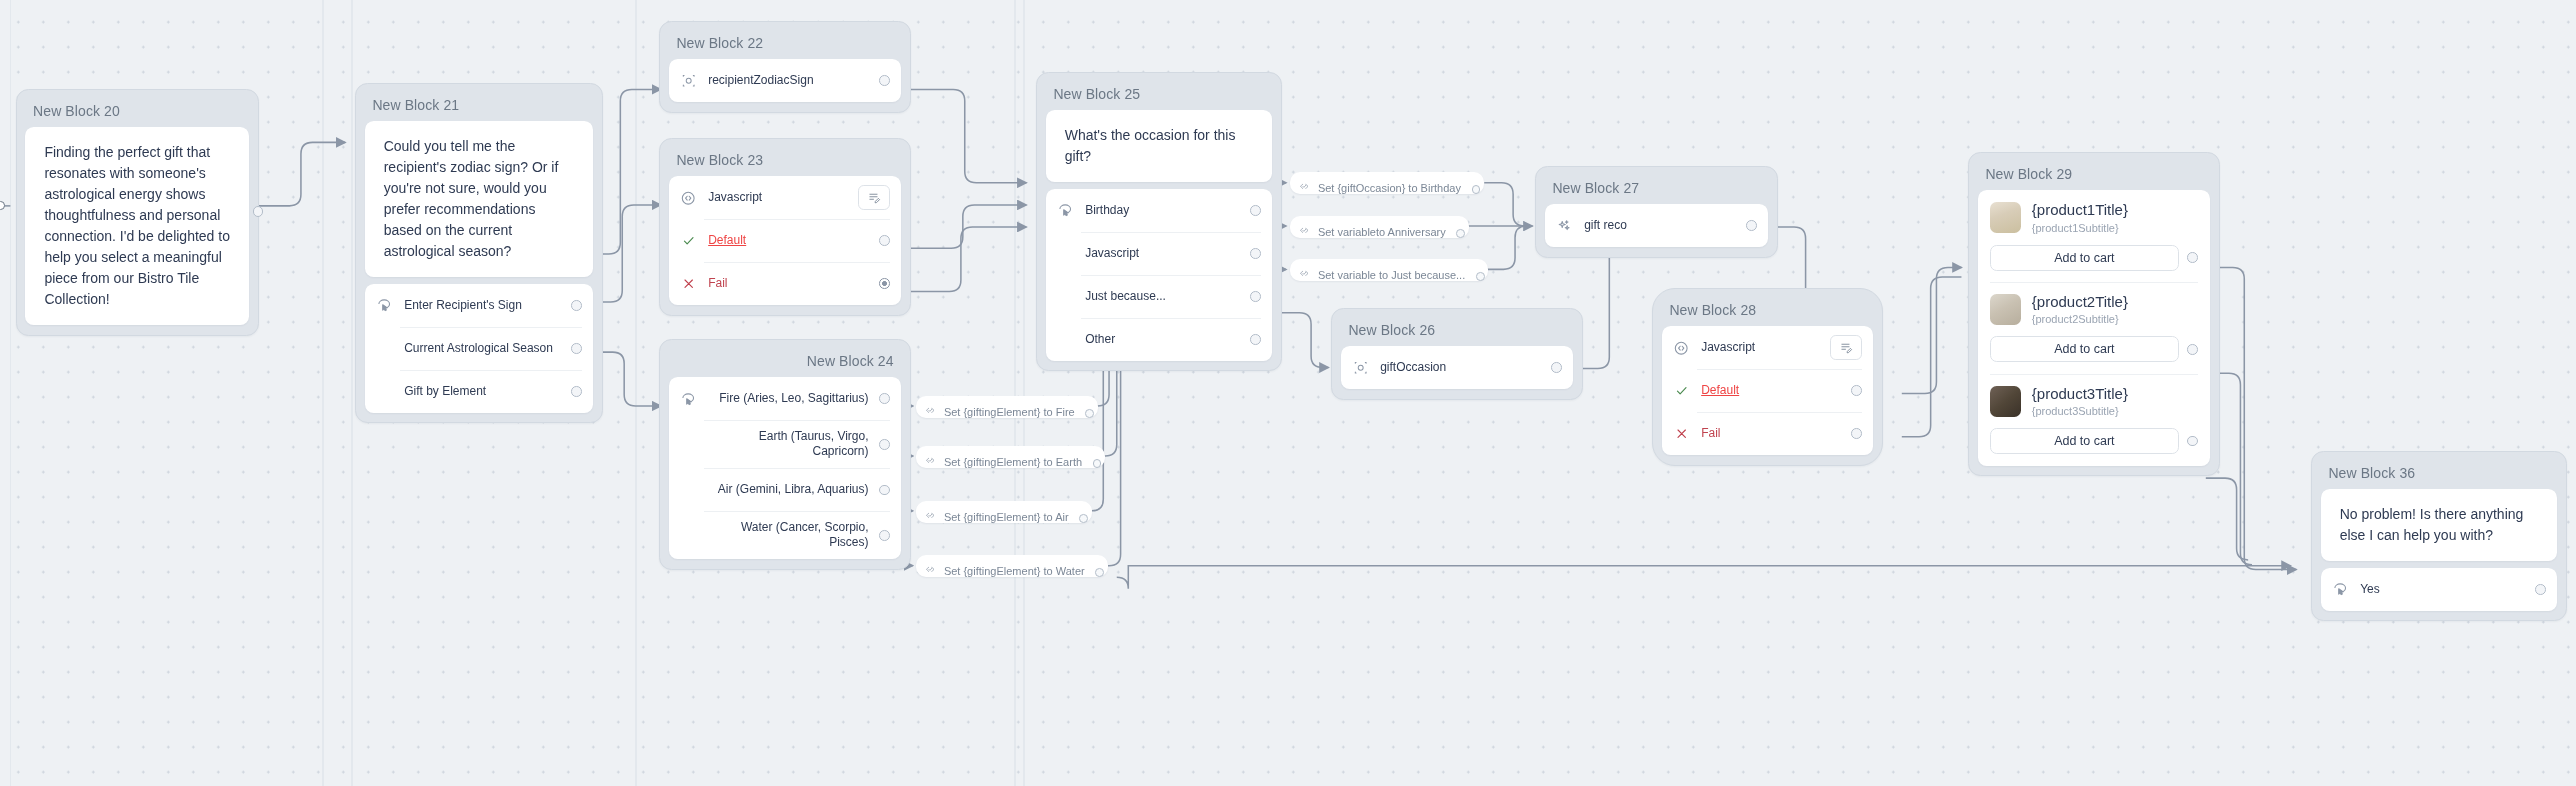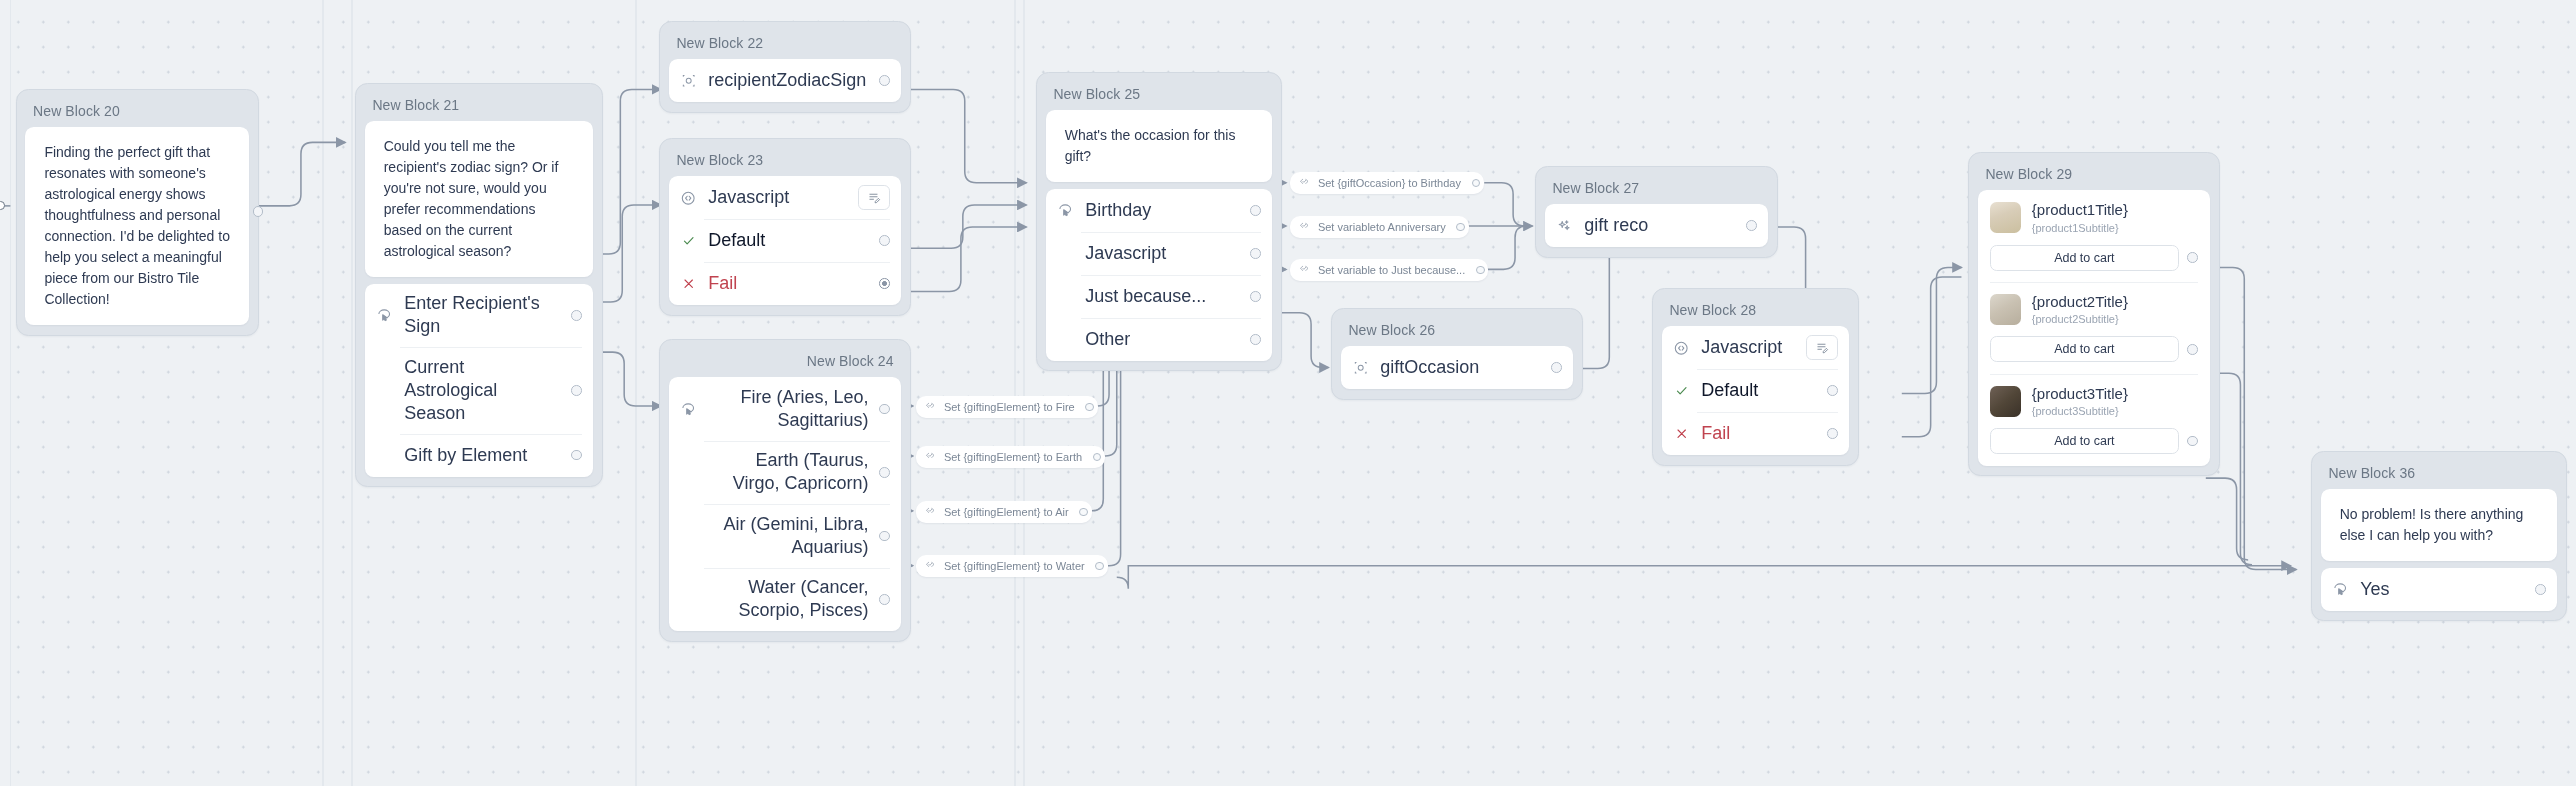--- a/index.html
+++ b/index.html
@@ -71,25 +71,25 @@
     position: absolute; left: 35px; right: 11.6px; top: 0;
     height: 1px; background: #edf0f3;
   }
   .row-ico {
     width: 18.3px; min-width: 18.3px; height: 18.3px;
     display: flex; align-items: center; justify-content: center;
     color: #8b96a6;
   }
   .row-label {
     flex: 1;
-    font-size: 18px;
+    font-size: 12px;
     color: #2e3a52;
     line-height: 1.28;
   }
-  .row-label.green { color: #0f172a; }
+  .row-label.green { color: #ef4444; text-decoration: underline; }
   .row-label.red { color: #c0434f; }
   .port {
     width: 10.6px; height: 10.6px; min-width: 10.6px;
     border-radius: 50%;
     border: 1.3px solid #b3bdc9;
     background: #f3f5f8;
   }
   .port.filled {
     border-color: #8b96a6;
     background:
@@ -139,21 +139,21 @@
     border-radius: 6.7px;
     background: #fff;
     display: flex; align-items: center; justify-content: center;
     font-size: 12.5px;
     color: #2e3a52;
   }
 
   
   .pill {
     position: absolute;
-    display: flex; align-items: center;
+    display: flex; align-items: flex-end;
     height: 22px;
     background: #fff;
     border-radius: 10px;
     box-shadow: 0 1px 1.9px rgba(40,55,80,.07);
     padding: 0 3.9px 0 7.7px;
     gap: 7.7px;
     white-space: nowrap;
   }
   .pill-ico { color: #9aa4b2; display:flex; align-items:center; }
   .pill-label { font-size: 11px; color: #7b8796; }
@@ -506,21 +506,21 @@
             <path d="M13.6 9.4l.6 1.8 1.8.6-1.8.6-.6 1.8-.6-1.8-1.8-.6 1.8-.6z"></path>
             <path d="M13 3.4l.4 1.2 1.2.4-1.2.4-.4 1.2-.4-1.2-1.2-.4 1.2-.4z"></path>
           </svg>
         </span>
         <span class="row-label">gift reco</span>
         <span class="port"></span>
       </div>
     </div>
   </div>
 
-  <div class="block" style="left:1644px; top:288px; width:207px;">
+  <div class="block" style="left:1644px; top:288px; width:231px;border-radius:23px;">
     <div class="block-title">New Block 28</div>
     <div class="card">
       <div class="row">
         <span class="row-ico">
           <svg viewBox="0 0 20 20" width="16.4" height="16.4" fill="none" stroke="currentColor" stroke-width="1.3" stroke-linecap="round" stroke-linejoin="round">
             <circle cx="10" cy="10" r="7.2"></circle>
             <path d="M11.2 7.6 13.2 10l-2 2.4M8.8 7.6 6.8 10l2 2.4"></path>
           </svg>
         </span>
         <span class="row-label">Javascript</span>

